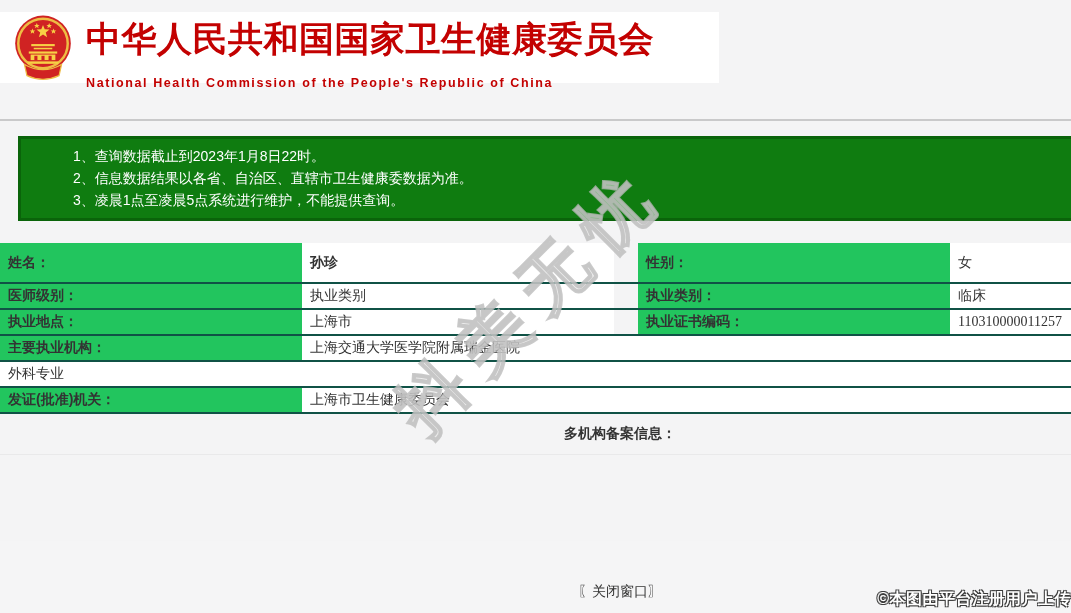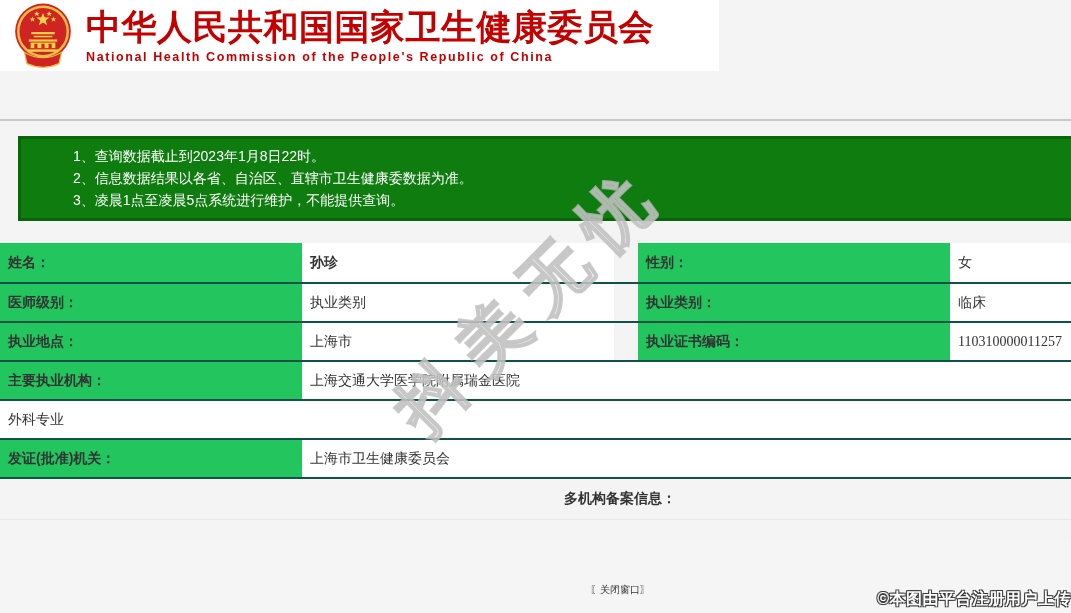--- a/index.html
+++ b/index.html
@@ -6,66 +6,66 @@
   body {
     width:1071px; height:613px; overflow:hidden; position:relative;
     background:#f4f4f5;
     font-family:"Liberation Sans","DejaVu Sans",sans-serif;
     color:#333;
   }
   .page { position:absolute; top:0; left:0; width:1240px; height:613px; }
 
   
   .header-white {
-    position:absolute; top:0; left:0; width:719px; height:71px;
+    position:absolute; top:12px; left:0; width:719px; height:71px;
     background:#ffffff; display:flex; align-items:flex-start;
   }
   .emblem { width:74px; height:68px; margin:3px 6px 0 6px; flex:0 0 auto; }
   .titles { padding-top:8px; }
   .title-cn {
     color:#c30101; font-size:35px; font-weight:bold; letter-spacing:0.5px;
     line-height:38px; white-space:nowrap;
   }
   .title-en {
     color:#c30101; font-size:12.5px; font-weight:bold; letter-spacing:1.6px;
-    margin-top:4px; white-space:nowrap;
+    margin-top:18px; white-space:nowrap;
   }
   .divider { position:absolute; top:119px; left:0; width:1240px; height:2px; background:#c9c9ca; }
 
   
   .notice {
     position:absolute; top:136px; left:18px; width:1204px; height:85px;
     box-sizing:border-box;
     background:#0f7c10; border:3px solid #0a640a;
     color:#ffffff; font-size:14px; line-height:22px;
     padding:6px 10px 0 52px;
   }
 
   
   .table { position:absolute; top:243px; left:0; width:1240px; }
   .row { display:flex; border-bottom:2px solid #105246; }
   .row.first .cell { height:39px; }
-  .cell { height:37px; display:flex; align-items:center; box-sizing:border-box; padding-left:8px; font-size:14px; }
+  .cell { height:24px; display:flex; align-items:center; box-sizing:border-box; padding-left:8px; font-size:14px; }
   .cl { background:#22c55e; font-weight:bold; }
   .cv { background:#ffffff;font-family:Liberation Serif, serif; }
   .w-l1 { width:302px; flex:0 0 auto; }
   .w-v1 { width:312px; flex:0 0 auto; }
   .w-l2 { width:312px; flex:0 0 auto;margin-left:24px; }
   .grow { flex:1 1 auto; }
   .name-val { font-weight:bold; }
   .section-row {
     height:40px; border-bottom:1px solid #e9e9ea; background:#f4f4f5;
     display:flex; align-items:center; justify-content:center;
     font-size:14px; font-weight:bold;
   }
 
   
   .footer { position:absolute; top:541px; left:0; width:1240px; height:72px; background:#f5f5f6; text-align:center; }
   .close-link {
-    display:inline-block; margin-top:42px; font-size:10px; color:#333;
+    display:inline-block; margin-top:42px; font-size:14px; color:#333;
     text-decoration:none; cursor:pointer;
   }
 
   
   .watermark {
     position:absolute; left:315px; top:245px; width:430px; height:110px;
     display:flex; align-items:center; justify-content:center;
     transform:rotate(-45deg);
     font-size:68px; font-weight:bold; letter-spacing:18px; white-space:nowrap;
     color:rgba(255,255,255,0.40);

